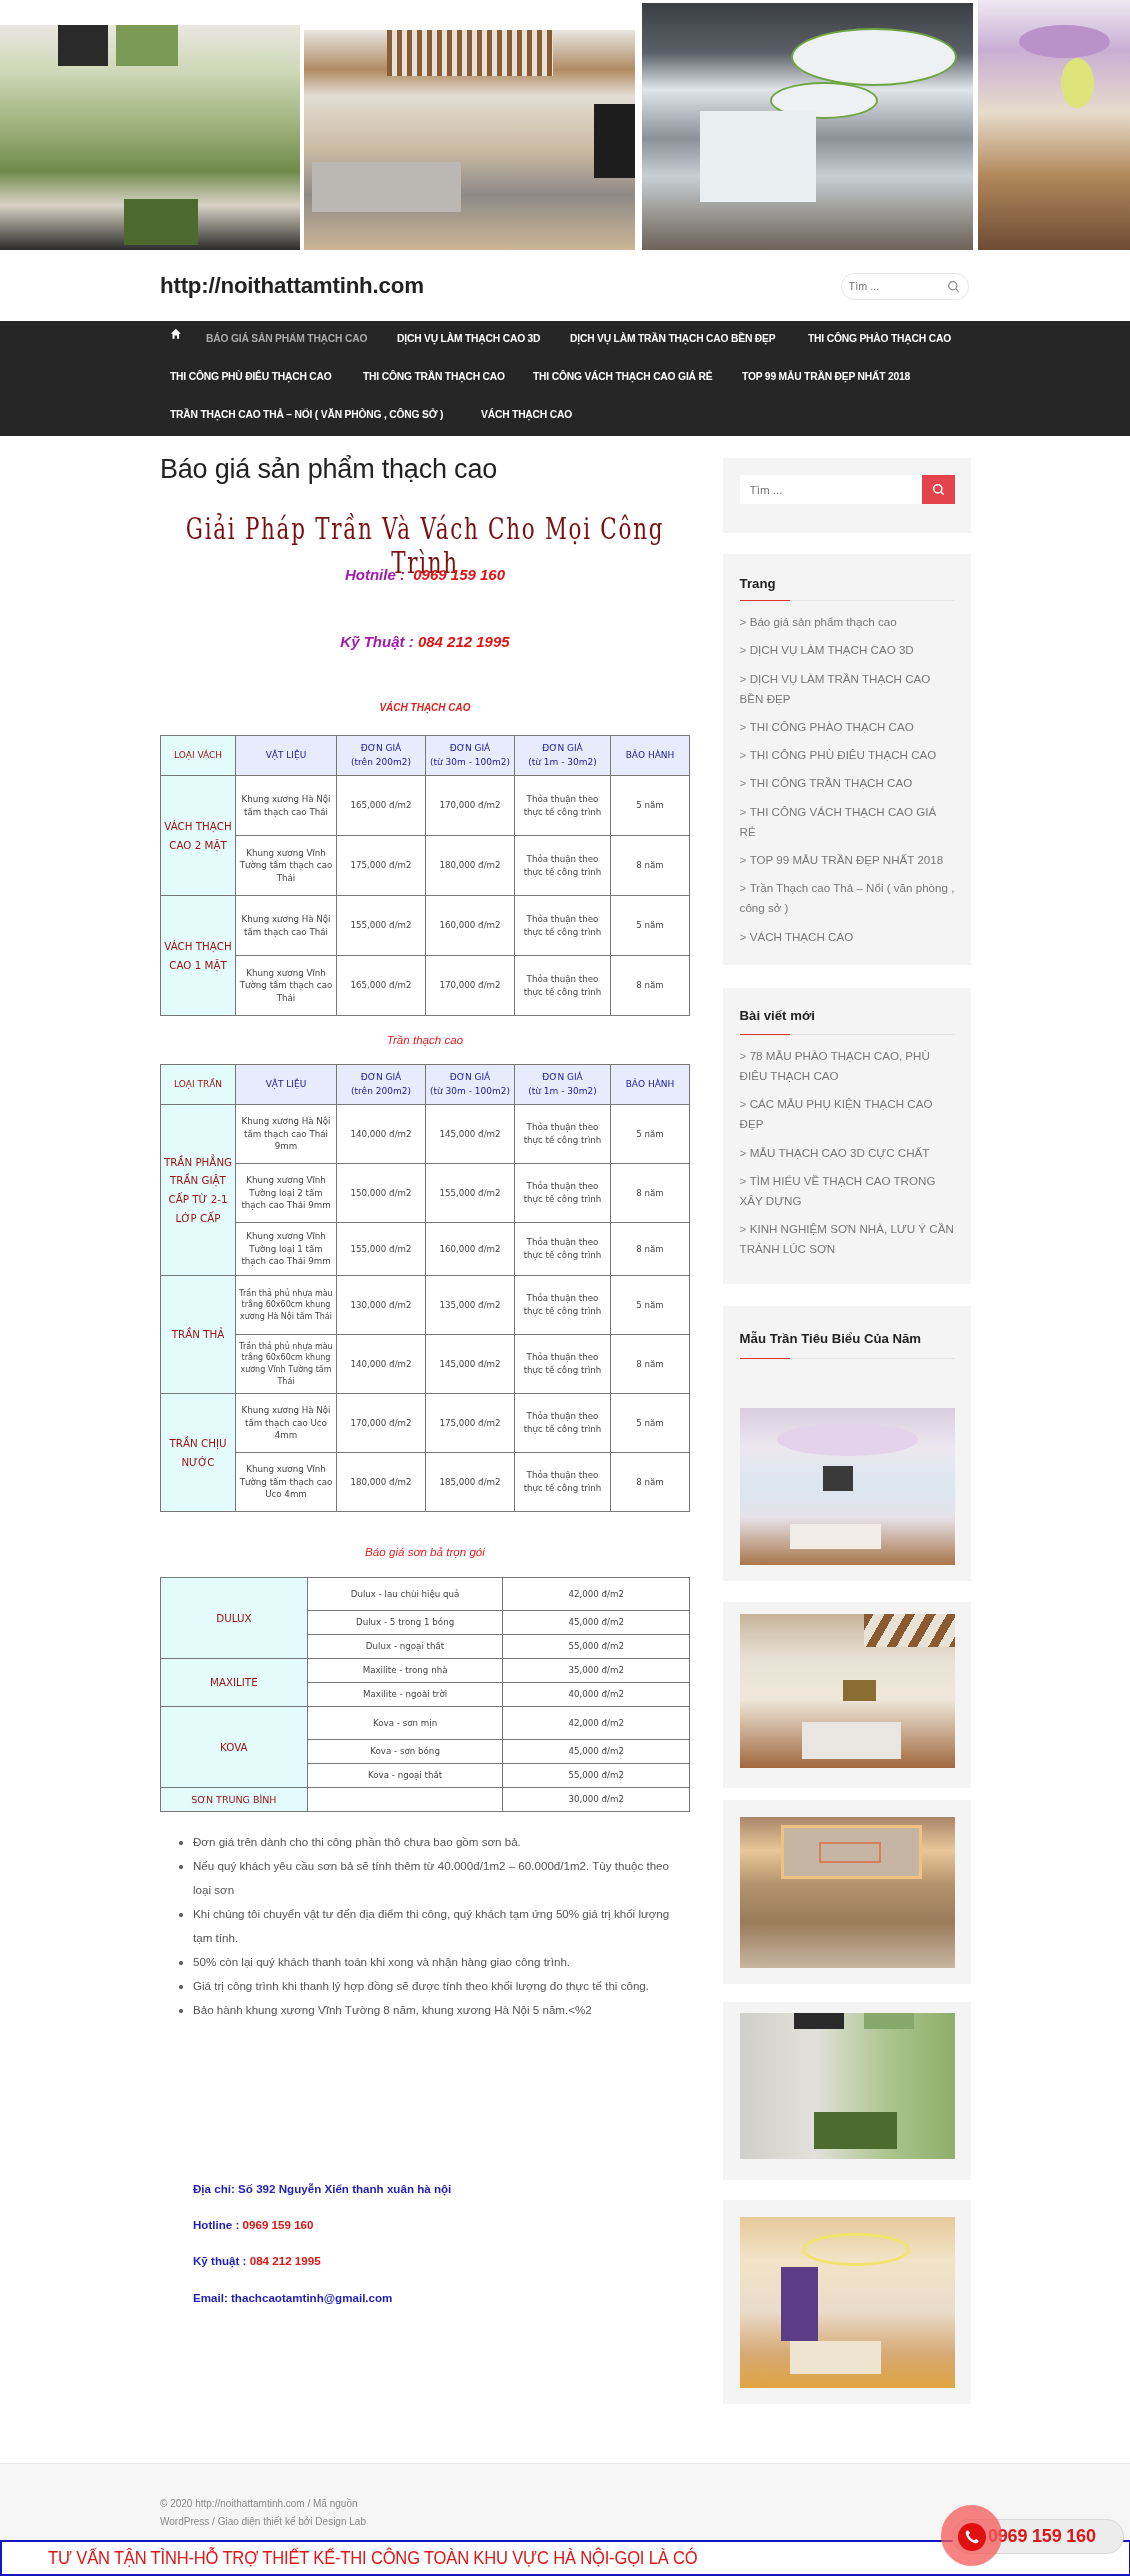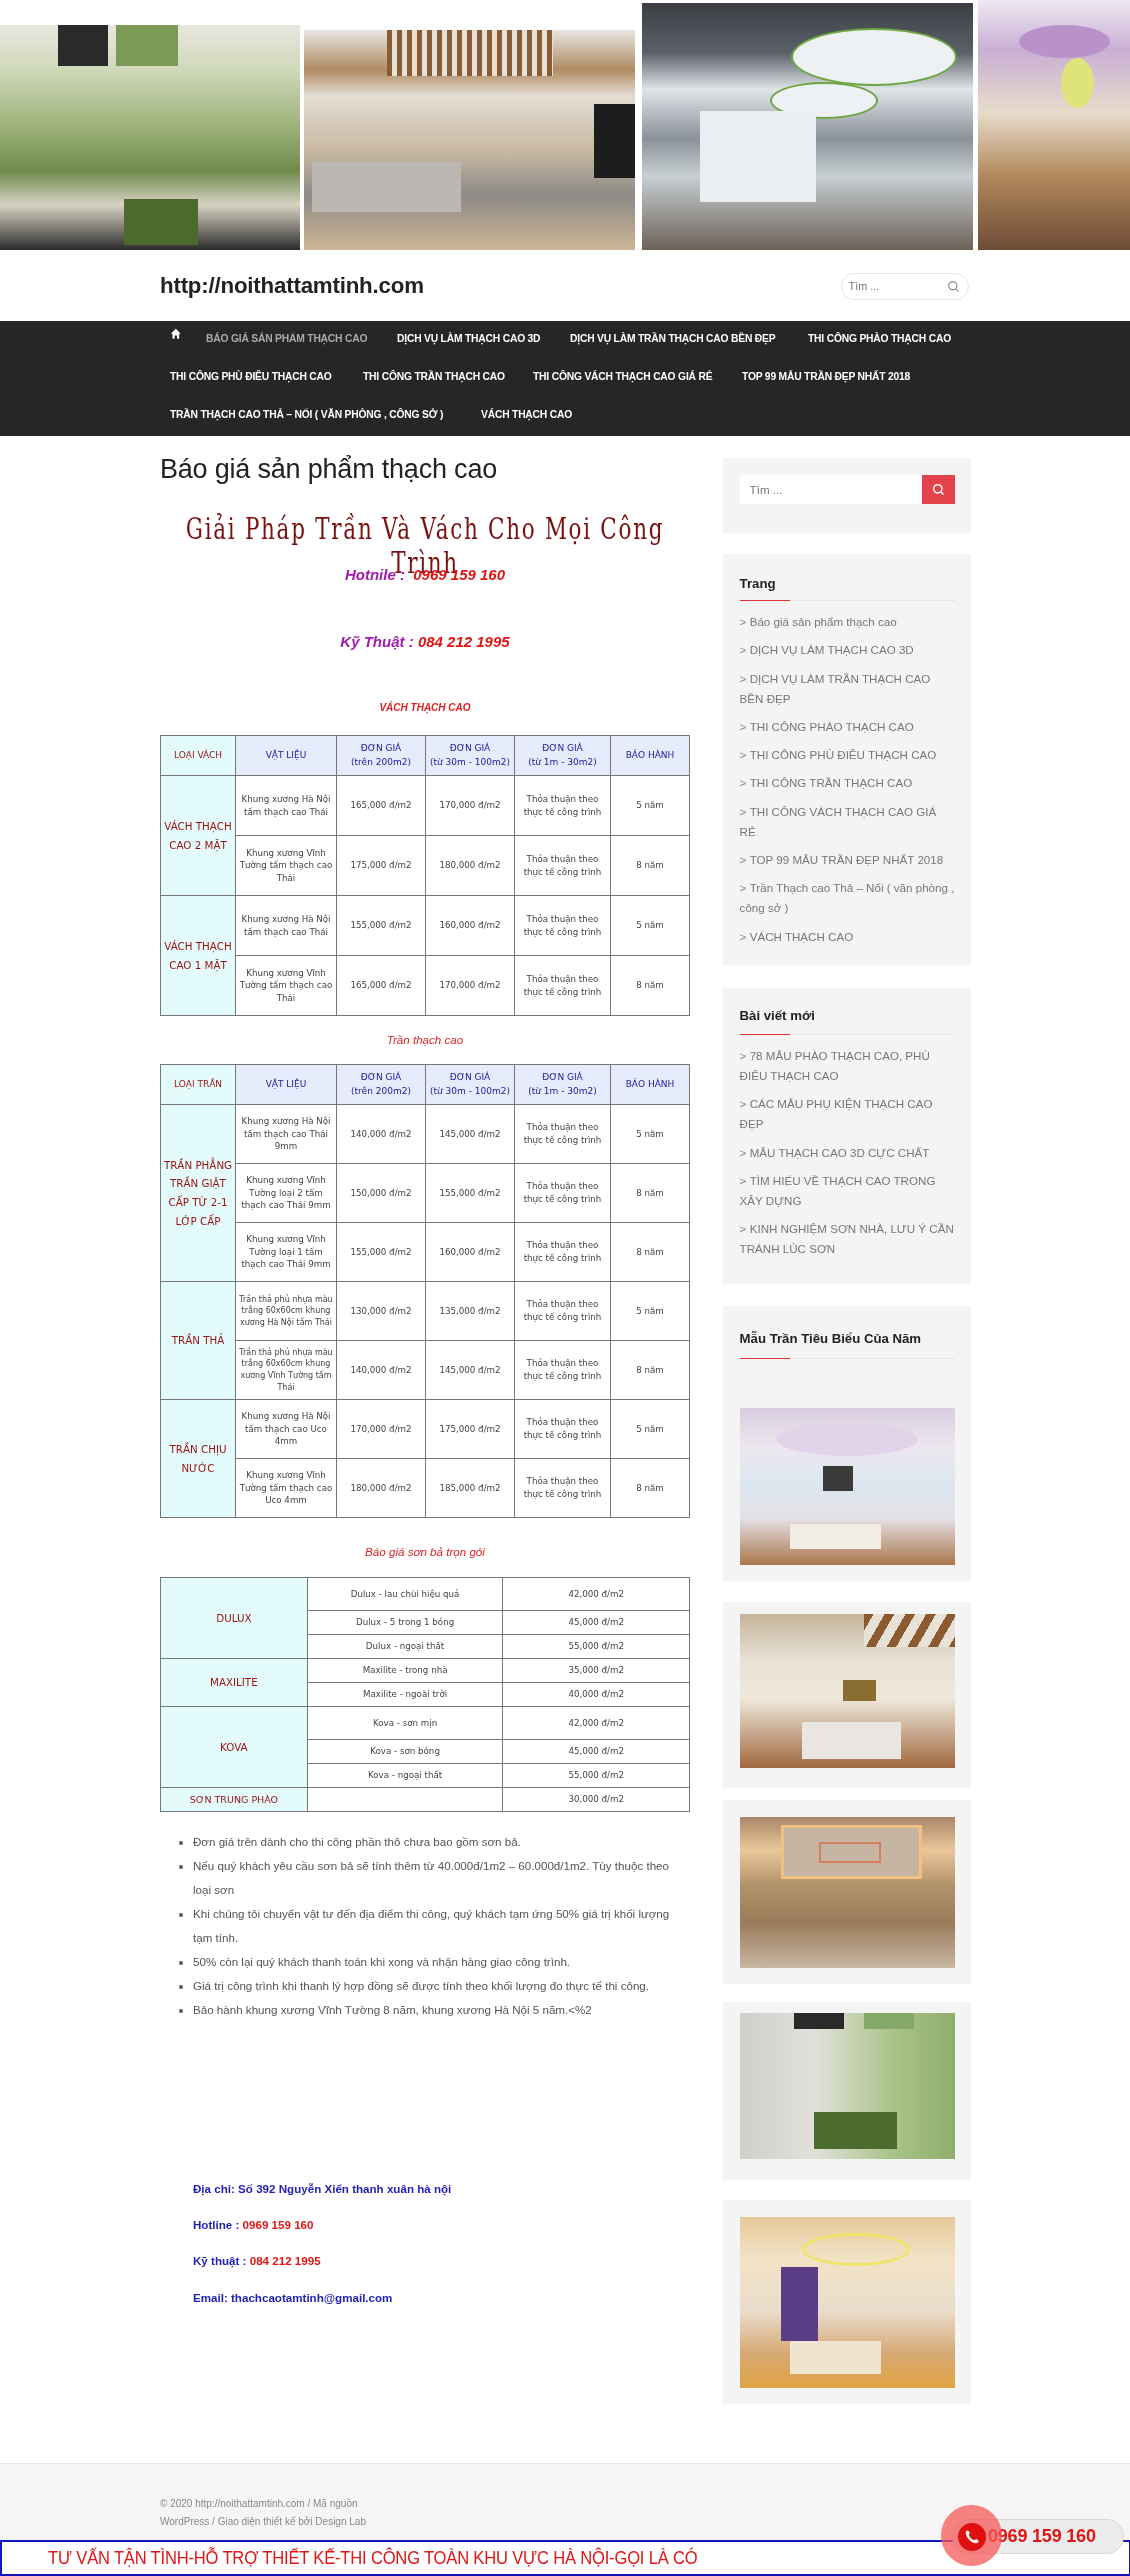--- a/index.html
+++ b/index.html
@@ -219,21 +219,21 @@
       <td>Thỏa thuận theo thực tế công trình</td>
       <td>5 năm</td>
     </tr>
     <tr style="height:59px">
       <td>Khung xương Vĩnh Tường loại 2 tấm thạch cao Thái 9mm</td>
       <td>150,000 đ/m2</td>
       <td>155,000 đ/m2</td>
       <td>Thỏa thuận theo thực tế công trình</td>
       <td>8 năm</td>
     </tr>
-    <tr style="height:59px">
+    <tr style="height:53px">
       <td>Khung xương Vĩnh Tường loại 1 tấm thạch cao Thái 9mm</td>
       <td>155,000 đ/m2</td>
       <td>160,000 đ/m2</td>
       <td>Thỏa thuận theo thực tế công trình</td>
       <td>8 năm</td>
     </tr>
     <tr class="sep" style="height:59px">
       <td class="cat" rowspan="2">TRẦN THẢ</td>
       <td style="font-size:8px">Trần thả phủ nhựa màu trắng 60x60cm khung xương Hà Nội tấm Thái</td>
       <td>130,000 đ/m2</td>
@@ -304,21 +304,21 @@
     </tr>
     <tr>
       <td>Kova - sơn bóng</td>
       <td>45,000 đ/m2</td>
     </tr>
     <tr>
       <td>Kova - ngoại thất</td>
       <td>55,000 đ/m2</td>
     </tr>
     <tr>
-      <td class="cat" style="font-size:9.5px">SƠN TRUNG PHÀO</td>
+      <td class="cat" style="font-size:9.5px">SƠN TRUNG BÌNH</td>
       <td></td>
       <td>30,000 đ/m2</td>
     </tr>
   </tbody>
     </table>
 
   <div class="notes">
     <ul>
       <li>Đơn giá trên dành cho thi công phần thô chưa bao gồm sơn bả.</li>
       <li>Nếu quý khách yêu cầu sơn bả sẽ tính thêm từ 40.000đ/1m2 – 60.000đ/1m2. Tùy thuộc theo loại sơn</li>

